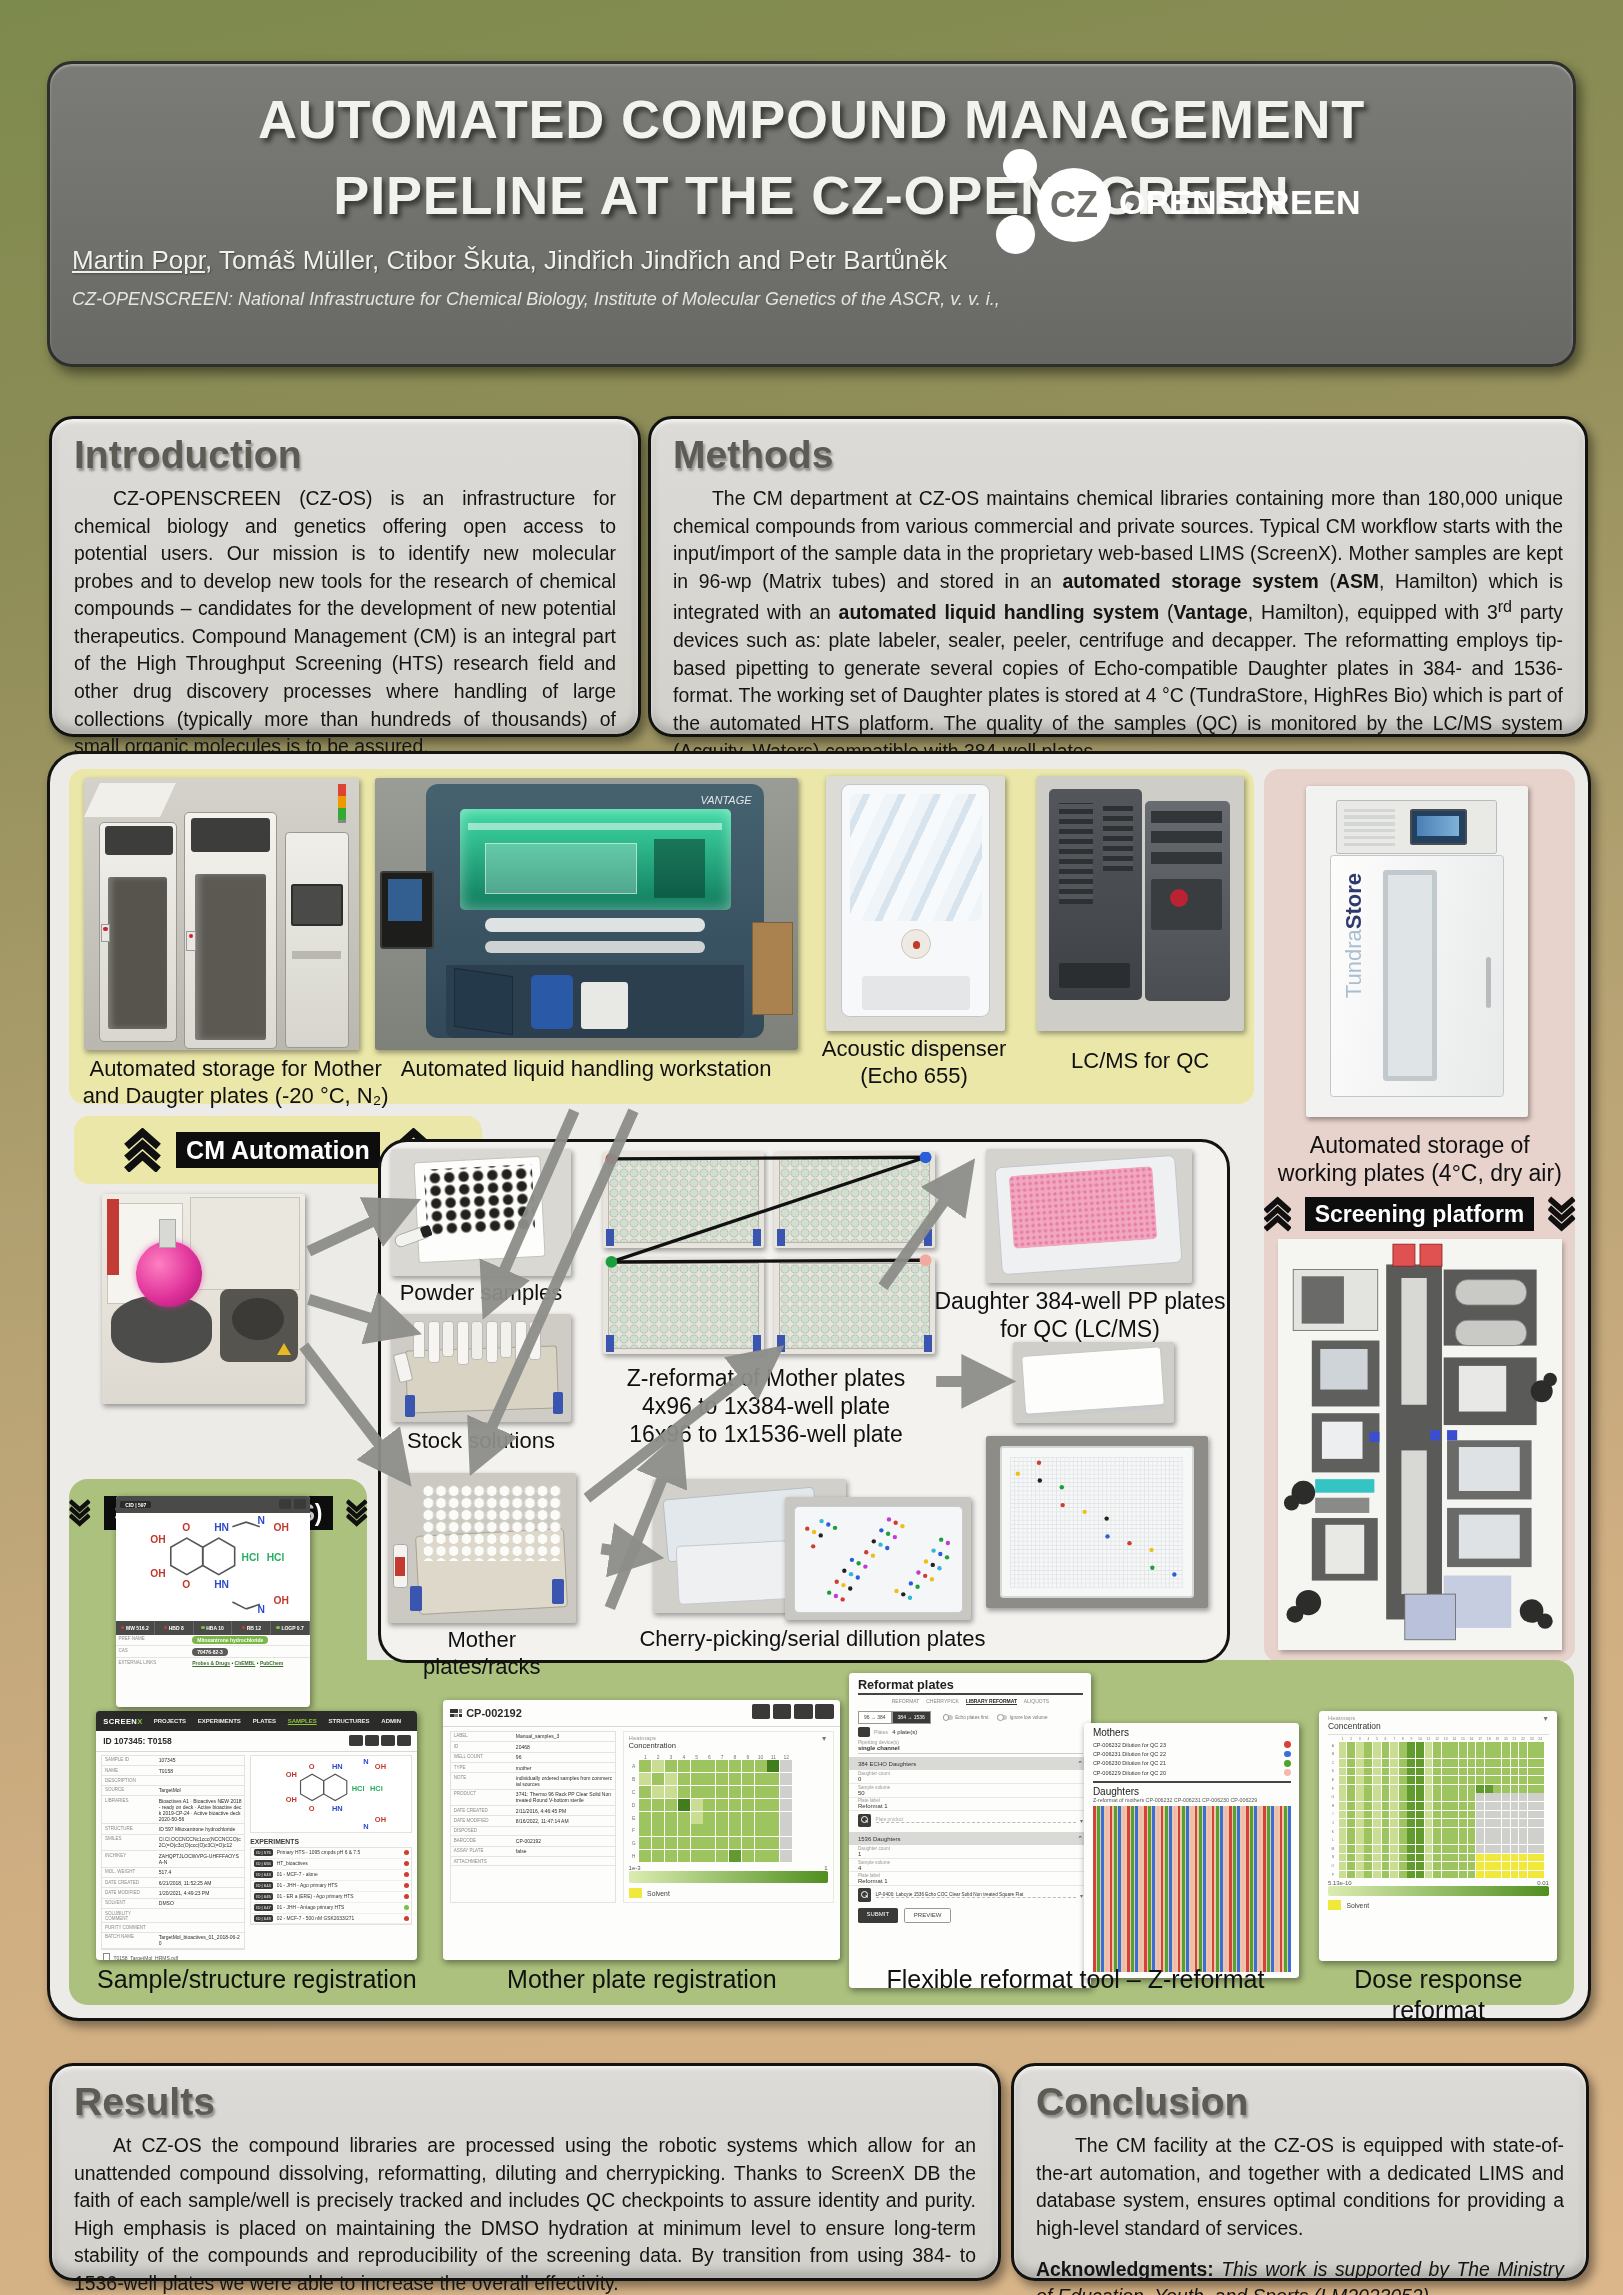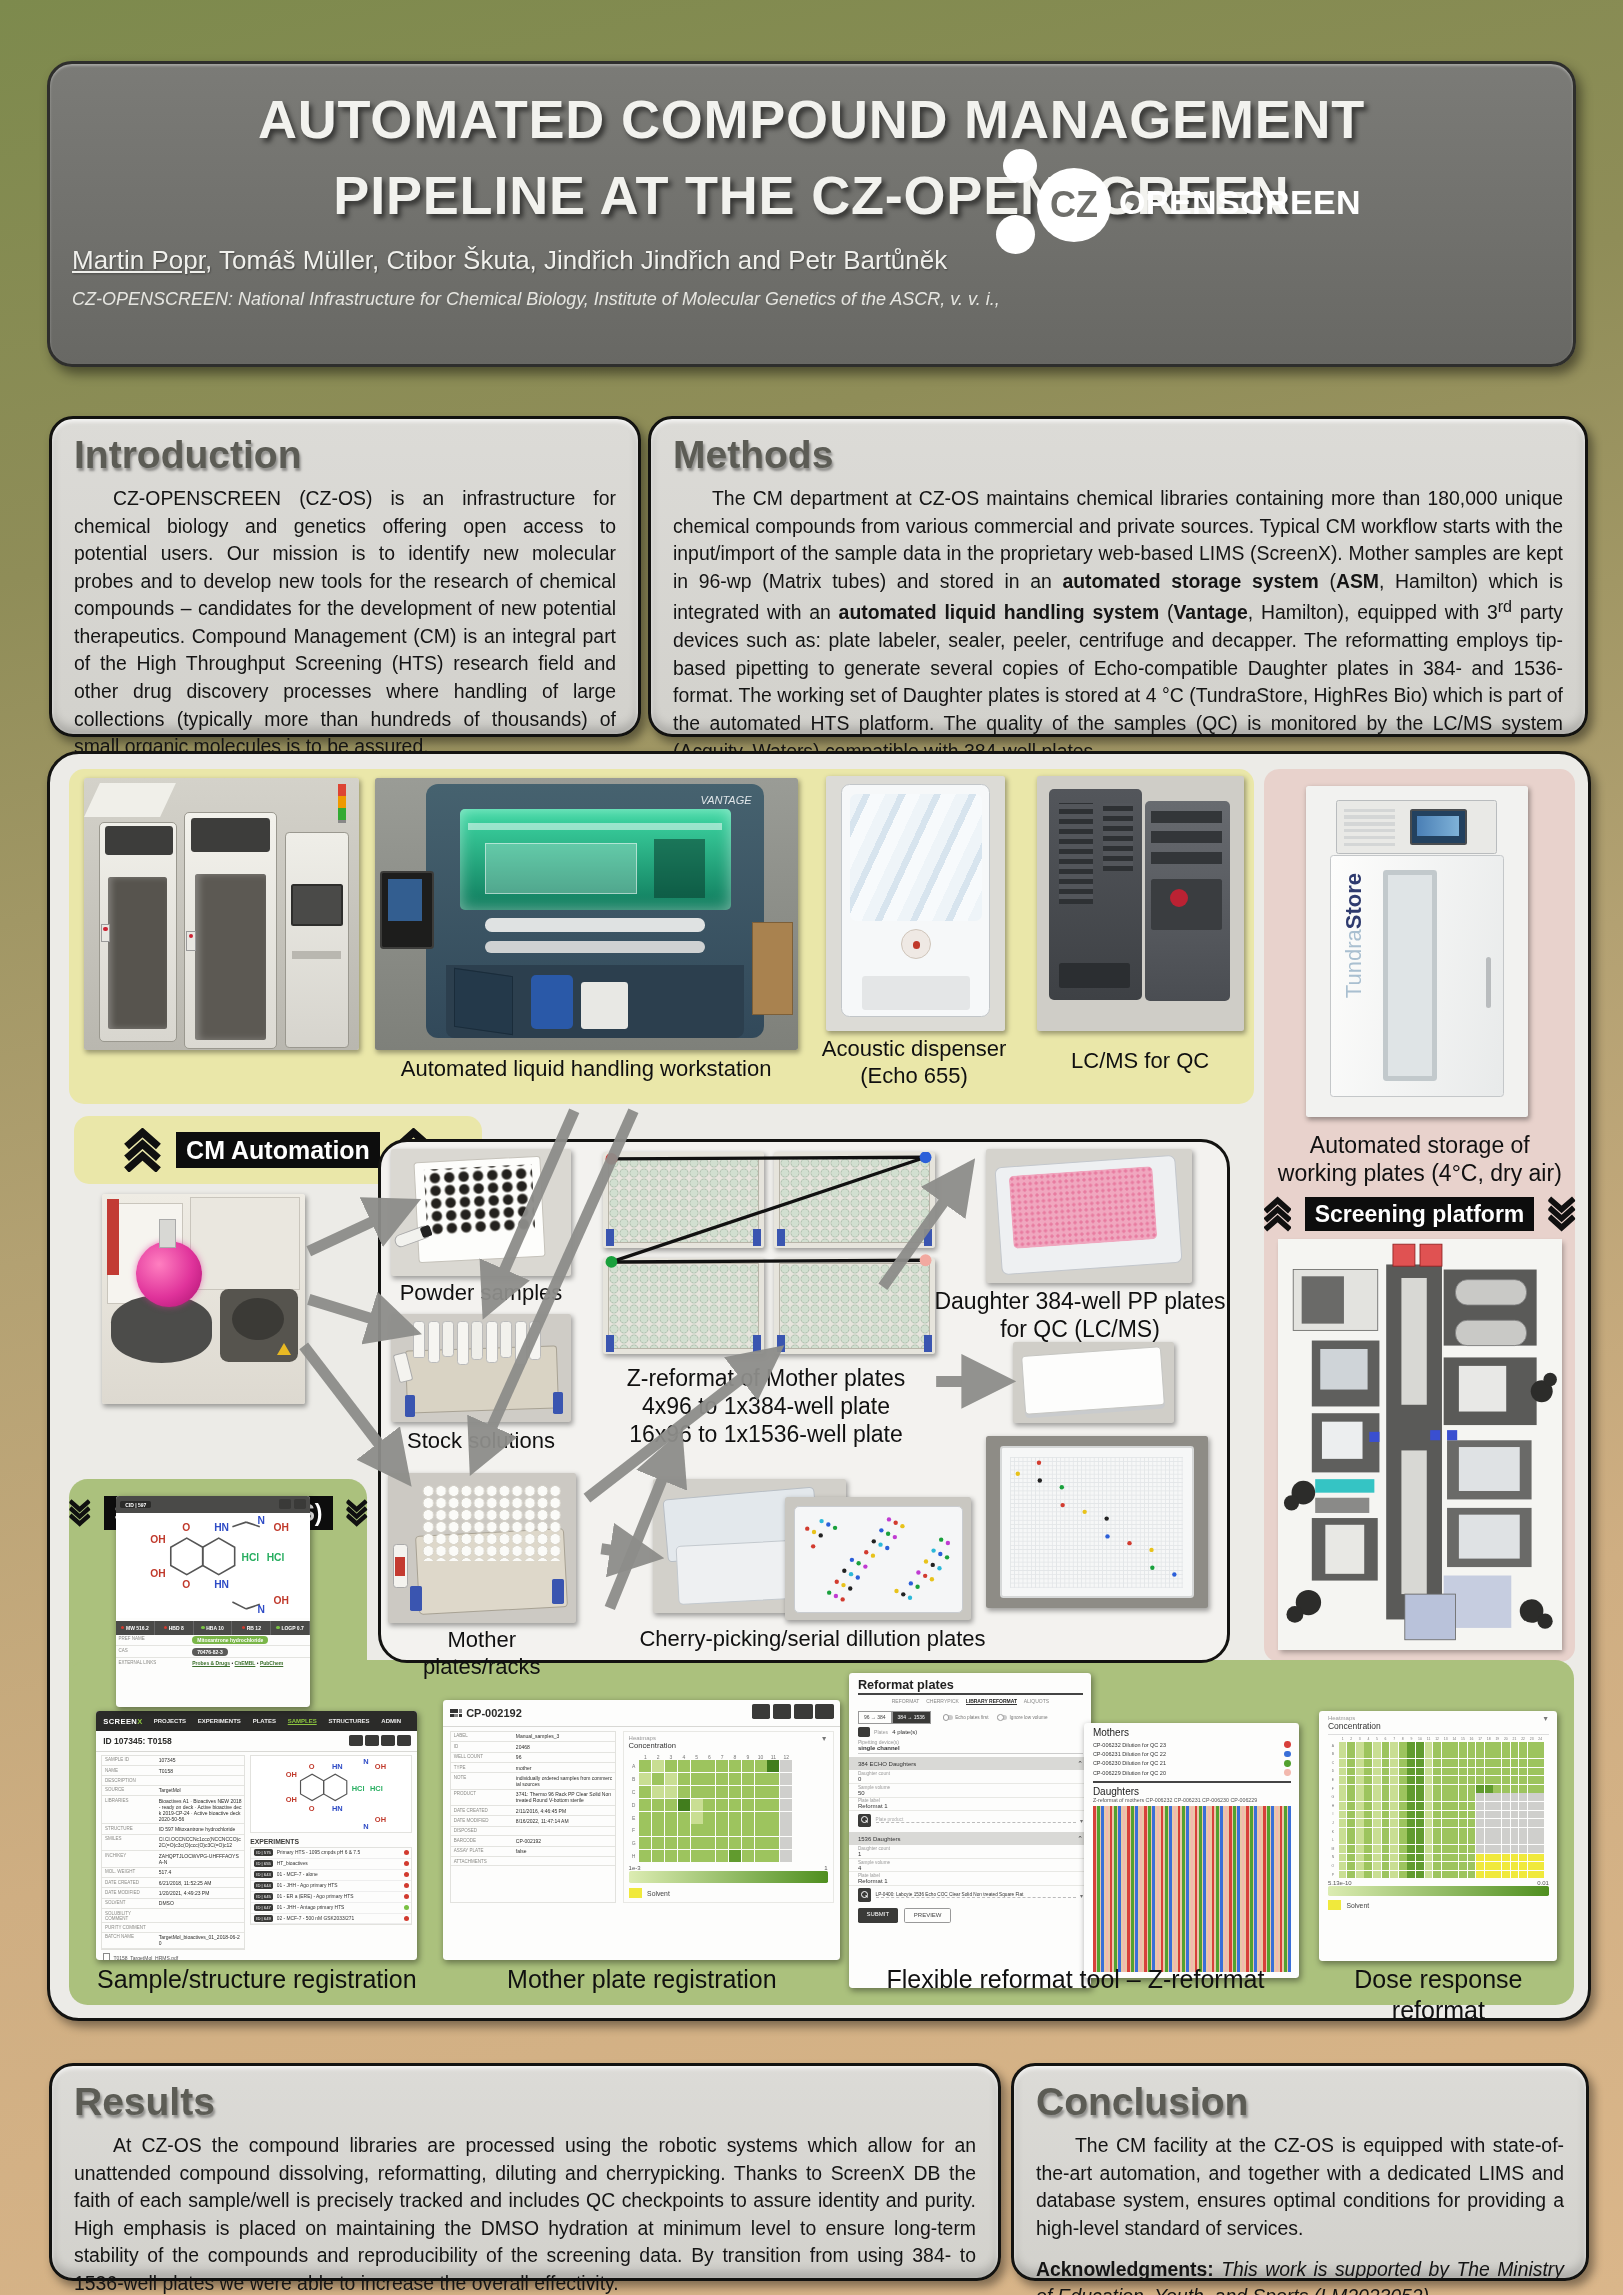--- a/index.html
+++ b/index.html
@@ -139,20 +139,24 @@
         <div class="abs" style="left:201px;top:54px;width:64px;height:216px;background:linear-gradient(#efeee8,#d6d4cd);border-radius:4.2px;border:0.8px solid #9a988f;">
           <div class="abs" style="left:5px;top:51px;width:52px;height:42px;background:#4a4a48;border:2.5px solid #2e2e2c;border-radius:2.5px;"></div>
           <div class="abs" style="left:6.8px;top:118px;width:49px;height:8.5px;background:#b9b7b0;"></div>
         </div>
         <div class="abs" style="left:254px;top:6.8px;width:8.5px;height:39px;background:#888;">
           <div style="height:12px;background:#d43;"></div>
             <div style="height:12px;background:#e90;"></div>
             <div style="height:12px;background:#3a3;"></div>
         </div>
       </div>
+      <div class="cap" style="left:0px;top:287px;width:334px;font-size:22px;">
+        <div>Automated storage for Mother</div>
+          <div>and Daugter plates (-20 °C, N₂)</div>
+      </div>
 
       <div class="photo" style="left:306px;top:8.5px;width:423px;height:272px;background:linear-gradient(#9a9c96,#7e807a);">
         <div class="abs" style="left:51px;top:6.8px;width:338px;height:254px;background:linear-gradient(#46626f,#32495a);border-radius:12px;">
           <div class="abs" style="left:34px;top:25px;width:271px;height:101px;background:linear-gradient(#3fd9a4,#0f7a5c);border-radius:5px;box-shadow:inset 0 0 15px rgba(255,255,255,.45);">
             <div style="position:absolute;left:8.5px;top:13.5px;width:254px;height:6.8px;background:rgba(255,255,255,.5);"></div>
             <div style="position:absolute;left:25px;top:34px;width:152px;height:51px;background:rgba(255,255,255,.25);border:0.8px solid rgba(255,255,255,.5);"></div>
             <div style="position:absolute;left:194px;top:30px;width:51px;height:59px;background:rgba(10,60,45,.55);"></div>
           </div>
           <div class="abs" style="left:59px;top:134px;width:220px;height:13.5px;background:#dfe2e2;border-radius:6.8px;"></div>
           <div class="abs" style="left:59px;top:157px;width:220px;height:12px;background:#cfd2d2;border-radius:6px;"></div>

